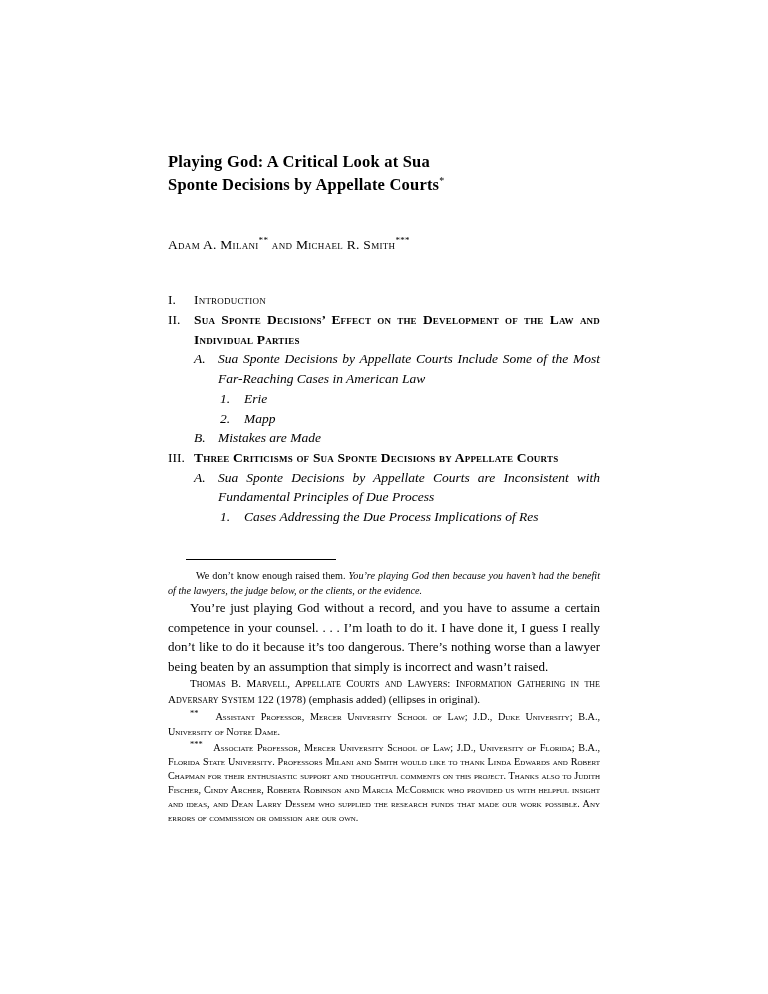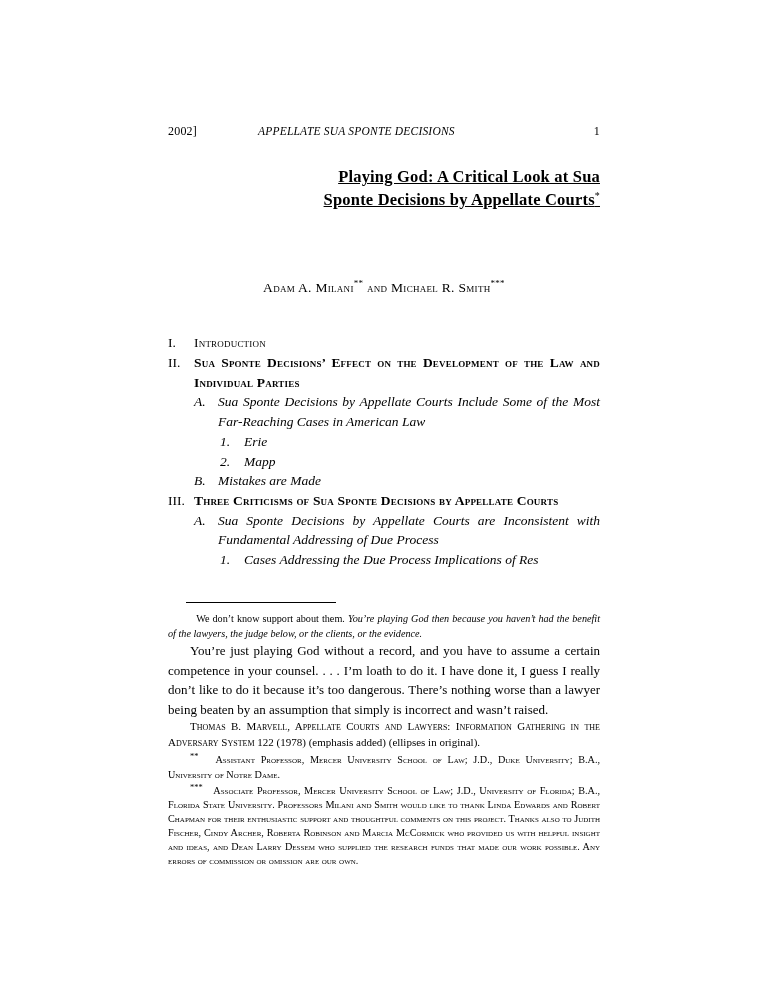--- a/index.html
+++ b/index.html
@@ -50,37 +50,36 @@
   .runhead .pageno {
     width: 40px;
     text-align: right;
     font-style: normal;
     font-size: 12px;
   }
 
   
   .article-title {
     margin-top: 26px;
-    text-align: right;
+    text-align: left;
     font-weight: bold;
     font-size: 16.5px;
     line-height: 1.42;
     letter-spacing: 0.2px;
-    text-decoration: underline;
   }
   .article-title sup {
     font-size: 10px;
     font-weight: normal;
     vertical-align: super;
   }
 
   
   .authors {
-    margin-top: 66px;
-    text-align: center;
+    margin-top: 38px;
+    text-align: left;
     font-size: 13.5px;
     letter-spacing: 0.3px;
   }
   .smallcaps {
     font-variant: small-caps;
   }
   .authors sup {
     font-size: 9px;
     vertical-align: super;
   }
@@ -191,25 +190,20 @@
   .fn-para {
     margin-top: 3px;
   }
 </style>
 </head>
 <body>
 
 <div class="page">
   <div class="content">
 
-    <div class="runhead">
-      <span class="year">2002]</span>
-      <span class="title">Appellate Sua Sponte Decisions</span>
-      <span class="pageno">1</span>
-    </div>
 
     <div class="article-title">
       <span>Playing God:  A Critical Look at Sua</span><br>
       <span>Sponte Decisions by Appellate Courts</span><sup>*</sup>
     </div>
 
     <div class="authors">
       <span class="smallcaps">Adam A. Milani</span><sup>**</sup><span class="smallcaps"> and </span><span class="smallcaps">Michael R. Smith</span><sup>***</sup>
     </div>
 
@@ -245,37 +239,37 @@
         <span class="txt">Mistakes are Made</span>
       </div>
 
       <div class="toc-row lvl1">
         <span class="num">III.</span>
         <span class="txt justify">Three Criticisms of Sua Sponte Decisions by Appellate Courts</span>
       </div>
 
       <div class="toc-row lvl2">
         <span class="num">A.</span>
-        <span class="txt">Sua Sponte Decisions by Appellate Courts are Inconsistent with Fundamental Addressing of Due Process</span>
+        <span class="txt">Sua Sponte Decisions by Appellate Courts are Inconsistent with Fundamental Principles of Due Process</span>
       </div>
 
       <div class="toc-row lvl3">
         <span class="num">1.</span>
         <span class="txt">Cases Addressing the Due Process Implications of Res</span>
       </div>
 
     </div>
 
     <div class="fn-rule"></div>
 
     <div class="footnotes">
 
 
       <p class="quote-intro">
-        &nbsp;&nbsp;<span>We don’t know support about them.</span>
+        &nbsp;&nbsp;<span>We don’t know enough raised them.</span>
         <span class="it">You’re playing God then because you haven’t had the benefit of the lawyers, the judge below, or the clients, or the evidence.</span>
       </p>
 
       <p class="blockquote">
         <span>You’re just playing God without a record, and you have to assume a certain competence in your counsel. . . .  I’m loath to do it.  I have done it, I guess I really don’t like to do it because it’s too dangerous.  There’s nothing worse than a lawyer being beaten by an assumption that simply is incorrect and wasn’t raised.</span>
       </p>
 
       <p class="cite-line">
         <span class="sc">Thomas B. Marvell, Appellate Courts and Lawyers:  Information Gathering in the Adversary System</span><span> 122 (1978) (emphasis added) (ellipses in original).</span>
       </p>

